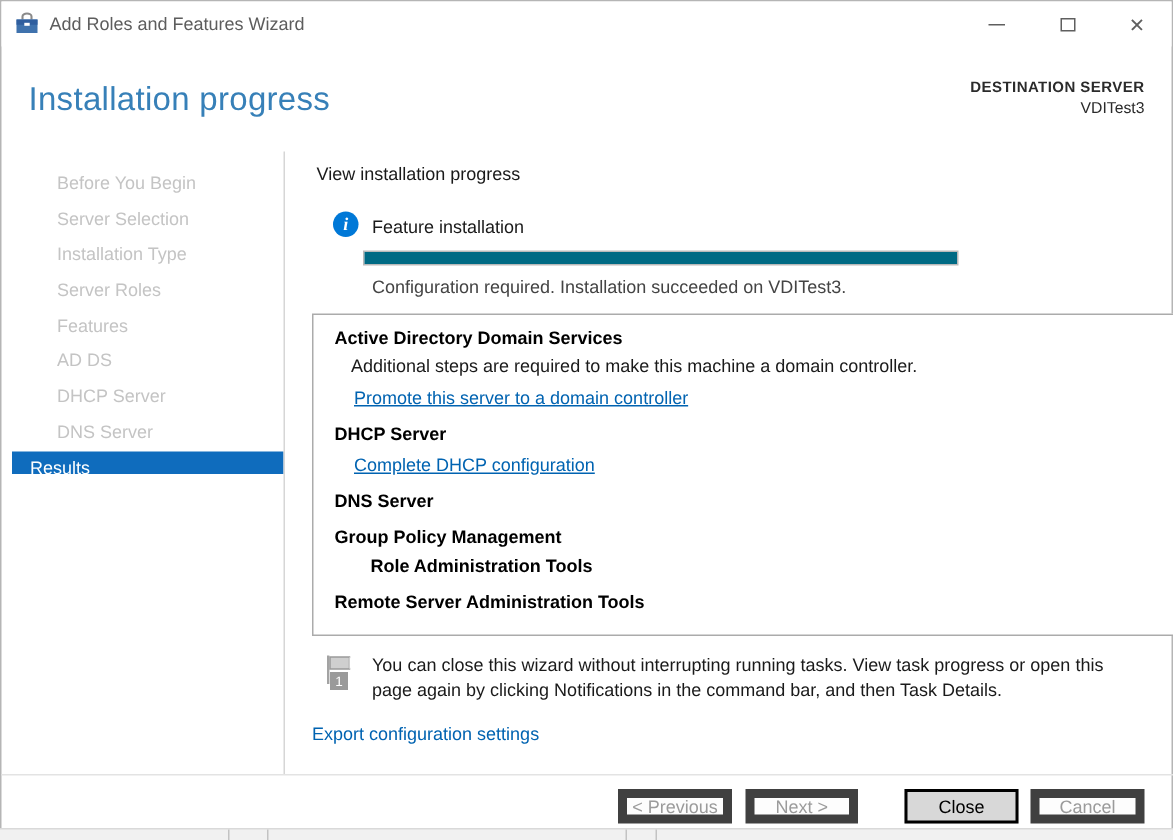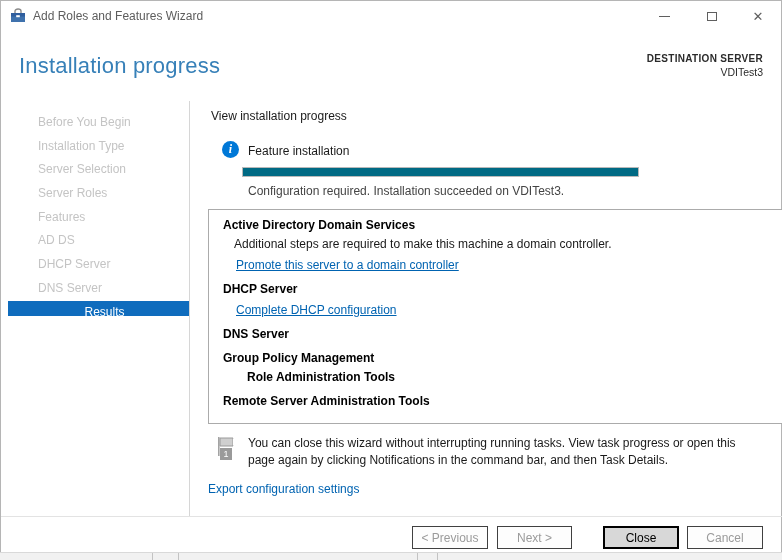--- a/index.html
+++ b/index.html
@@ -24,21 +24,21 @@
 
   
   .page-title{position:absolute;left:18px;top:52px;font-size:22px;font-weight:300;color:var(--heading_blue);letter-spacing:.2px;}
   .dest{position:absolute;right:18px;top:52px;text-align:right;color:#2b2b2b;}
   .dest-label{font-size:10px;font-weight:700;letter-spacing:.3px;}
   .dest-value{font-size:10.5px;margin-top:2px;}
 
   
   .sidebar{position:absolute;left:0;top:110px;width:188px;}
   .nav-item{height:23.7px;line-height:23.7px;padding-left:37px;color:#c4c4c4;white-space:nowrap;}
-  .nav-item.selected{margin-left:7px;padding-left:12px;background:var(--accent_blue);color:#fff;height:15px;line-height:23px;text-align:center;}
+  .nav-item.selected{margin-left:7px;padding-left:12px;background:var(--accent_blue);color:#fff;height:15px;line-height:23px;}
   .vdivider{position:absolute;left:188px;top:100px;width:1px;height:415px;background:#d6d6d6;}
   .hdivider{position:absolute;left:0;top:515px;width:782px;height:1px;background:#e3e3e3;}
 
   
   .section-title{position:absolute;left:210px;top:108px;color:#1a1a1a;}
   .info-icon{position:absolute;left:221px;top:140px;width:17px;height:17px;border-radius:50%;background:var(--info_blue);color:#fff;
              font-family:"Liberation Serif","DejaVu Serif",serif;font-weight:700;font-style:italic;font-size:12px;
              display:flex;align-items:center;justify-content:center;}
   .feat-label{position:absolute;left:247px;top:143px;color:#1a1a1a;}
   .progressbar{position:absolute;left:241px;top:166px;width:397px;height:10px;background:#e9e9e9;border:1px solid #b9b9b9;}
@@ -66,21 +66,21 @@
 
   
   .flag-icon{position:absolute;left:215px;top:435px;width:24px;height:26px;}
   .flag-badge{position:absolute;left:219px;top:447px;width:12px;height:12px;background:#9a9a9a;color:#fff;font-size:9px;
               display:flex;align-items:center;justify-content:center;}
   .note-text{position:absolute;left:247px;top:434px;width:512px;line-height:17px;color:#1a1a1a;}
   .export-link{position:absolute;left:207px;top:481px;color:var(--link_blue);cursor:pointer;}
 
   
   .btn{position:absolute;top:525px;height:23px;display:flex;align-items:center;justify-content:center;font-size:12px;}
-  .btn.disabled{background:#fdfdfd;border:1px solid #404040;color:#9b9b9b;}
+  .btn.disabled{background:#fdfdfd;border:6px solid #404040;color:#9b9b9b;}
   .btn.primary{background:#d8d8d8;border:2px solid #000000;color:#000;}
   .btn-prev{left:411px;width:76px;} .btn-next{left:496px;width:75px;}
   .btn-close{left:602px;width:76px;} .btn-cancel{left:686px;width:76px;}
 
   
   .bgstrip{position:absolute;left:0;top:552px;width:782px;height:8px;background:#f1f1f1;border-top:1px solid #d9d9d9;}
   .vline{position:absolute;top:0;width:1px;height:8px;background:#c3c3c3;}
 </style>
 </head>
 <body>
@@ -110,22 +110,22 @@
     </div>
 
     <div class="page-title">Installation progress</div>
     <div class="dest">
       <div class="dest-label">DESTINATION SERVER</div>
       <div class="dest-value">VDITest3</div>
     </div>
 
     <div class="sidebar">
       <div class="nav-item">Before You Begin</div>
+      <div class="nav-item">Server Selection</div>
       <div class="nav-item">Installation Type</div>
-      <div class="nav-item">Server Selection</div>
       <div class="nav-item">Server Roles</div>
       <div class="nav-item">Features</div>
       <div class="nav-item">AD DS</div>
       <div class="nav-item">DHCP Server</div>
       <div class="nav-item">DNS Server</div>
       <div class="nav-item selected">Results</div>
     </div>
     <div class="vdivider"></div>
 
     <div class="section-title">View installation progress</div>

